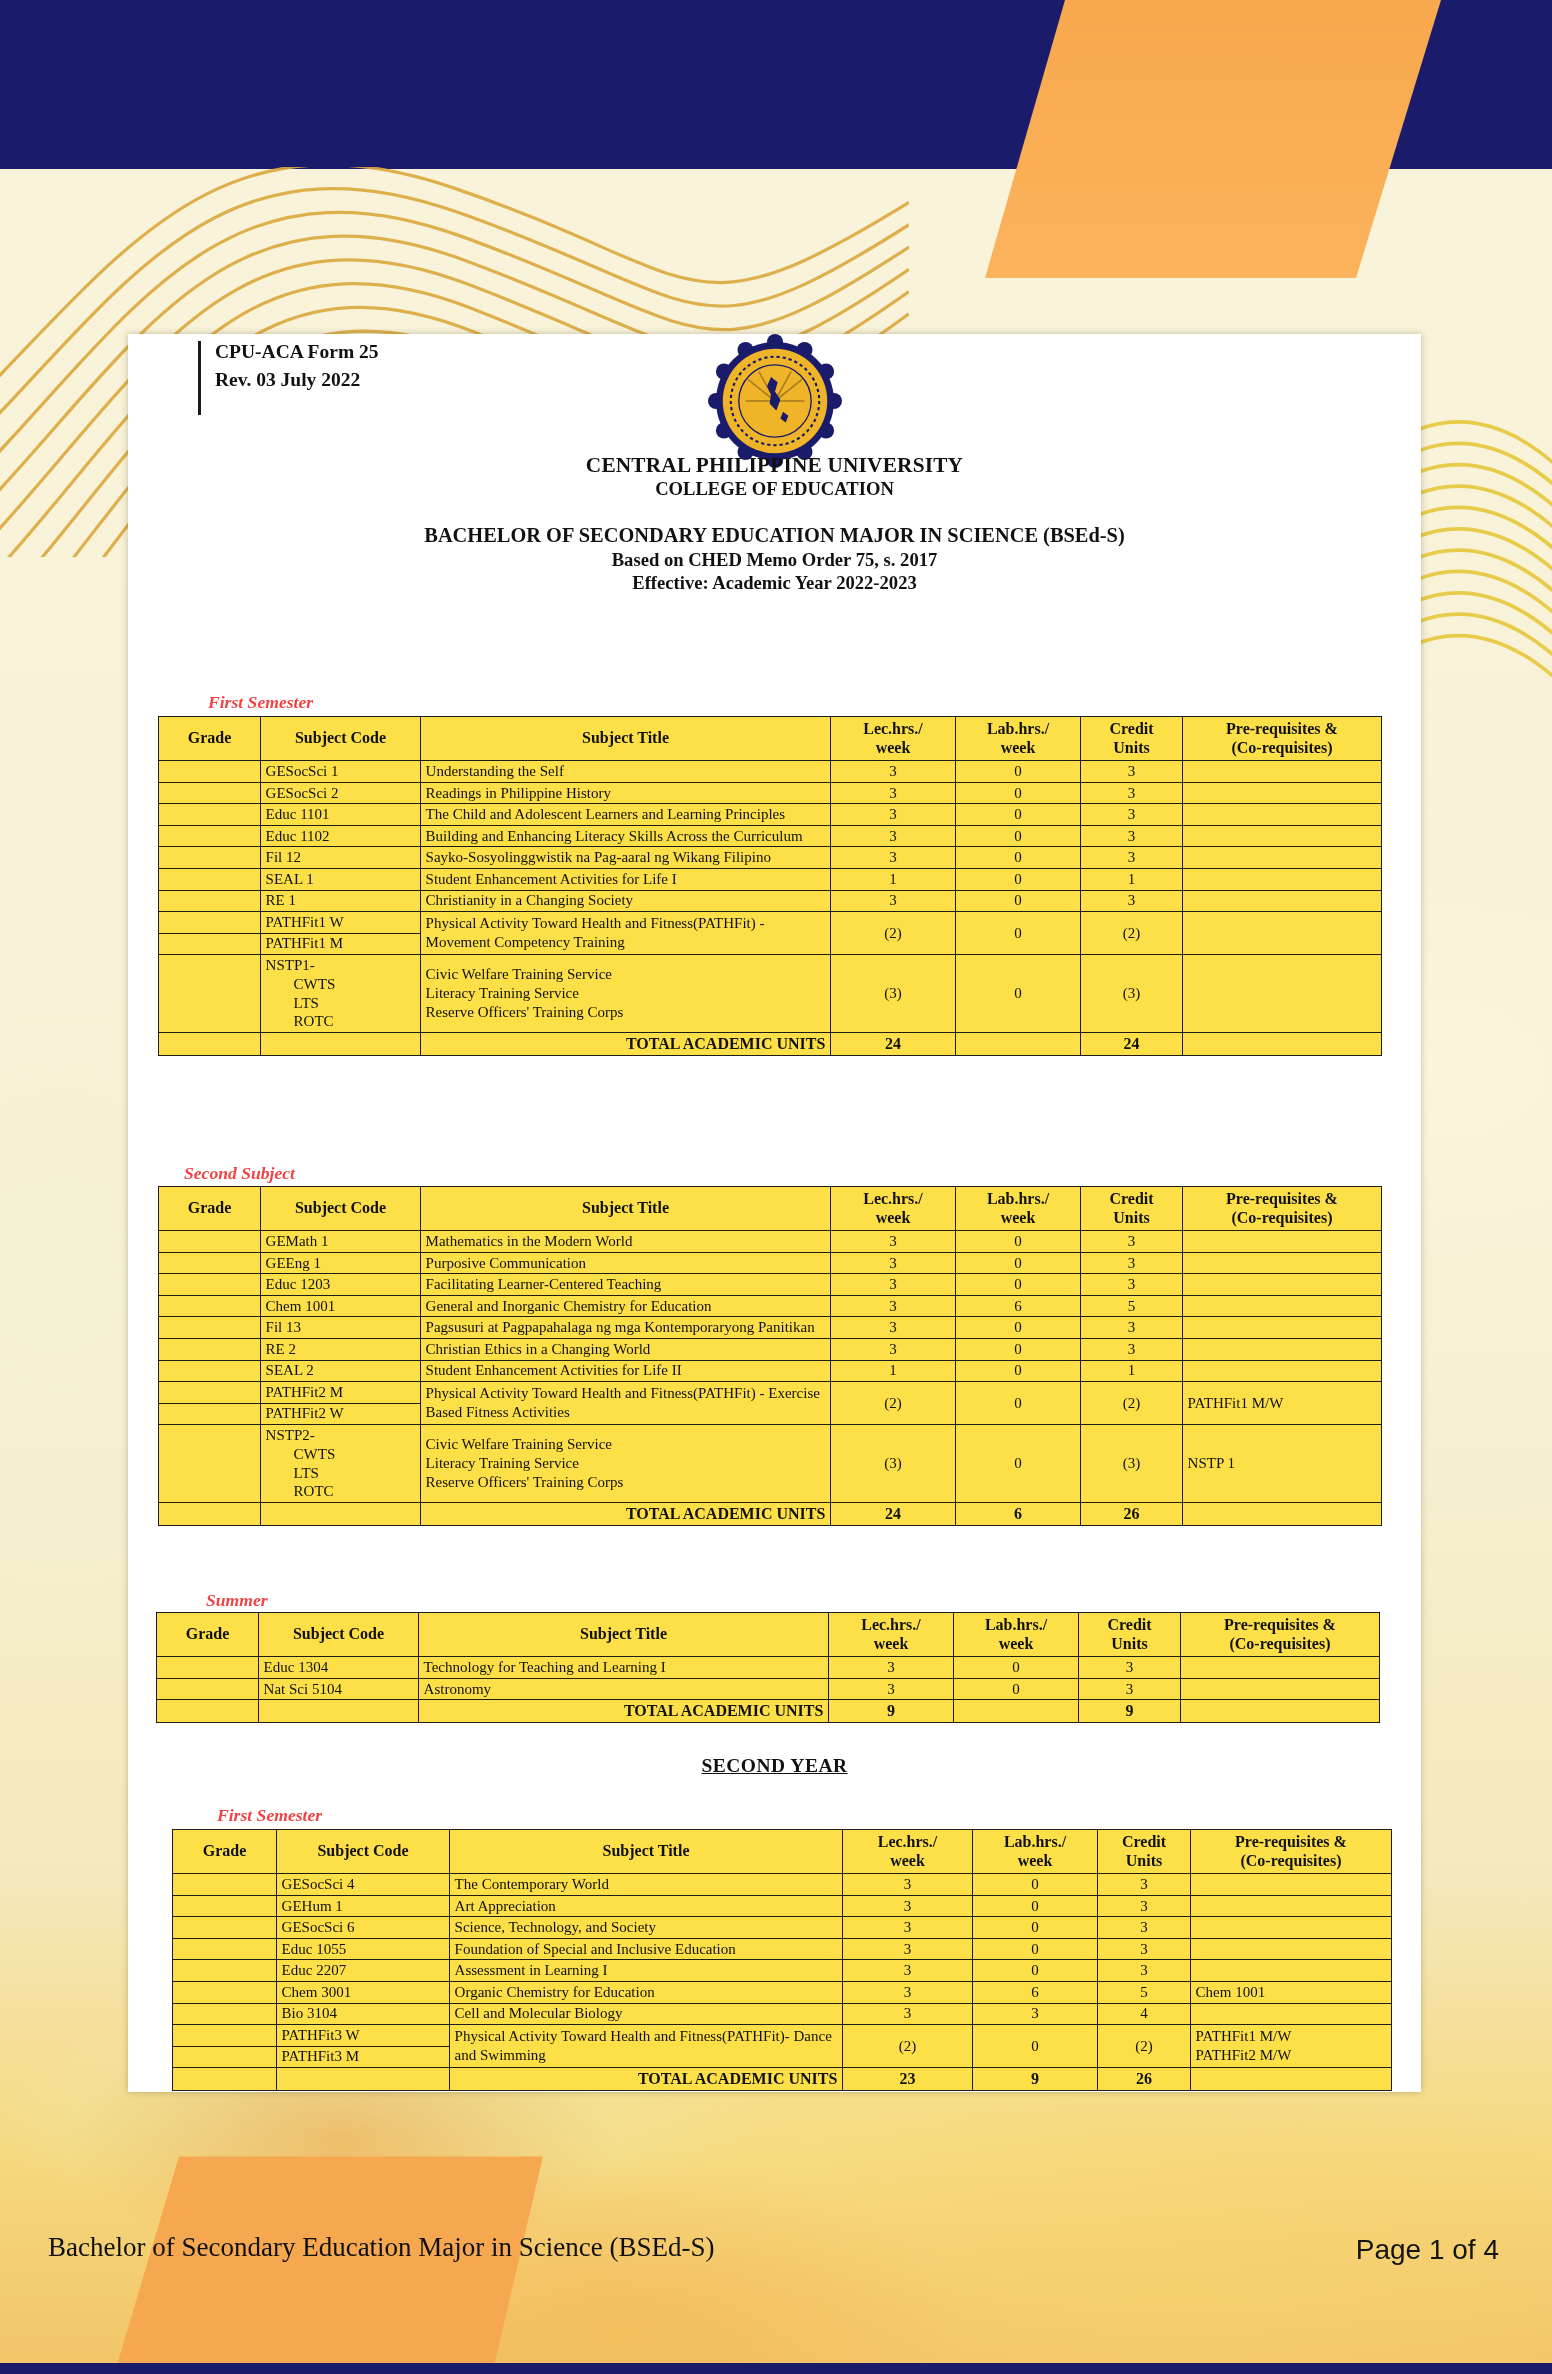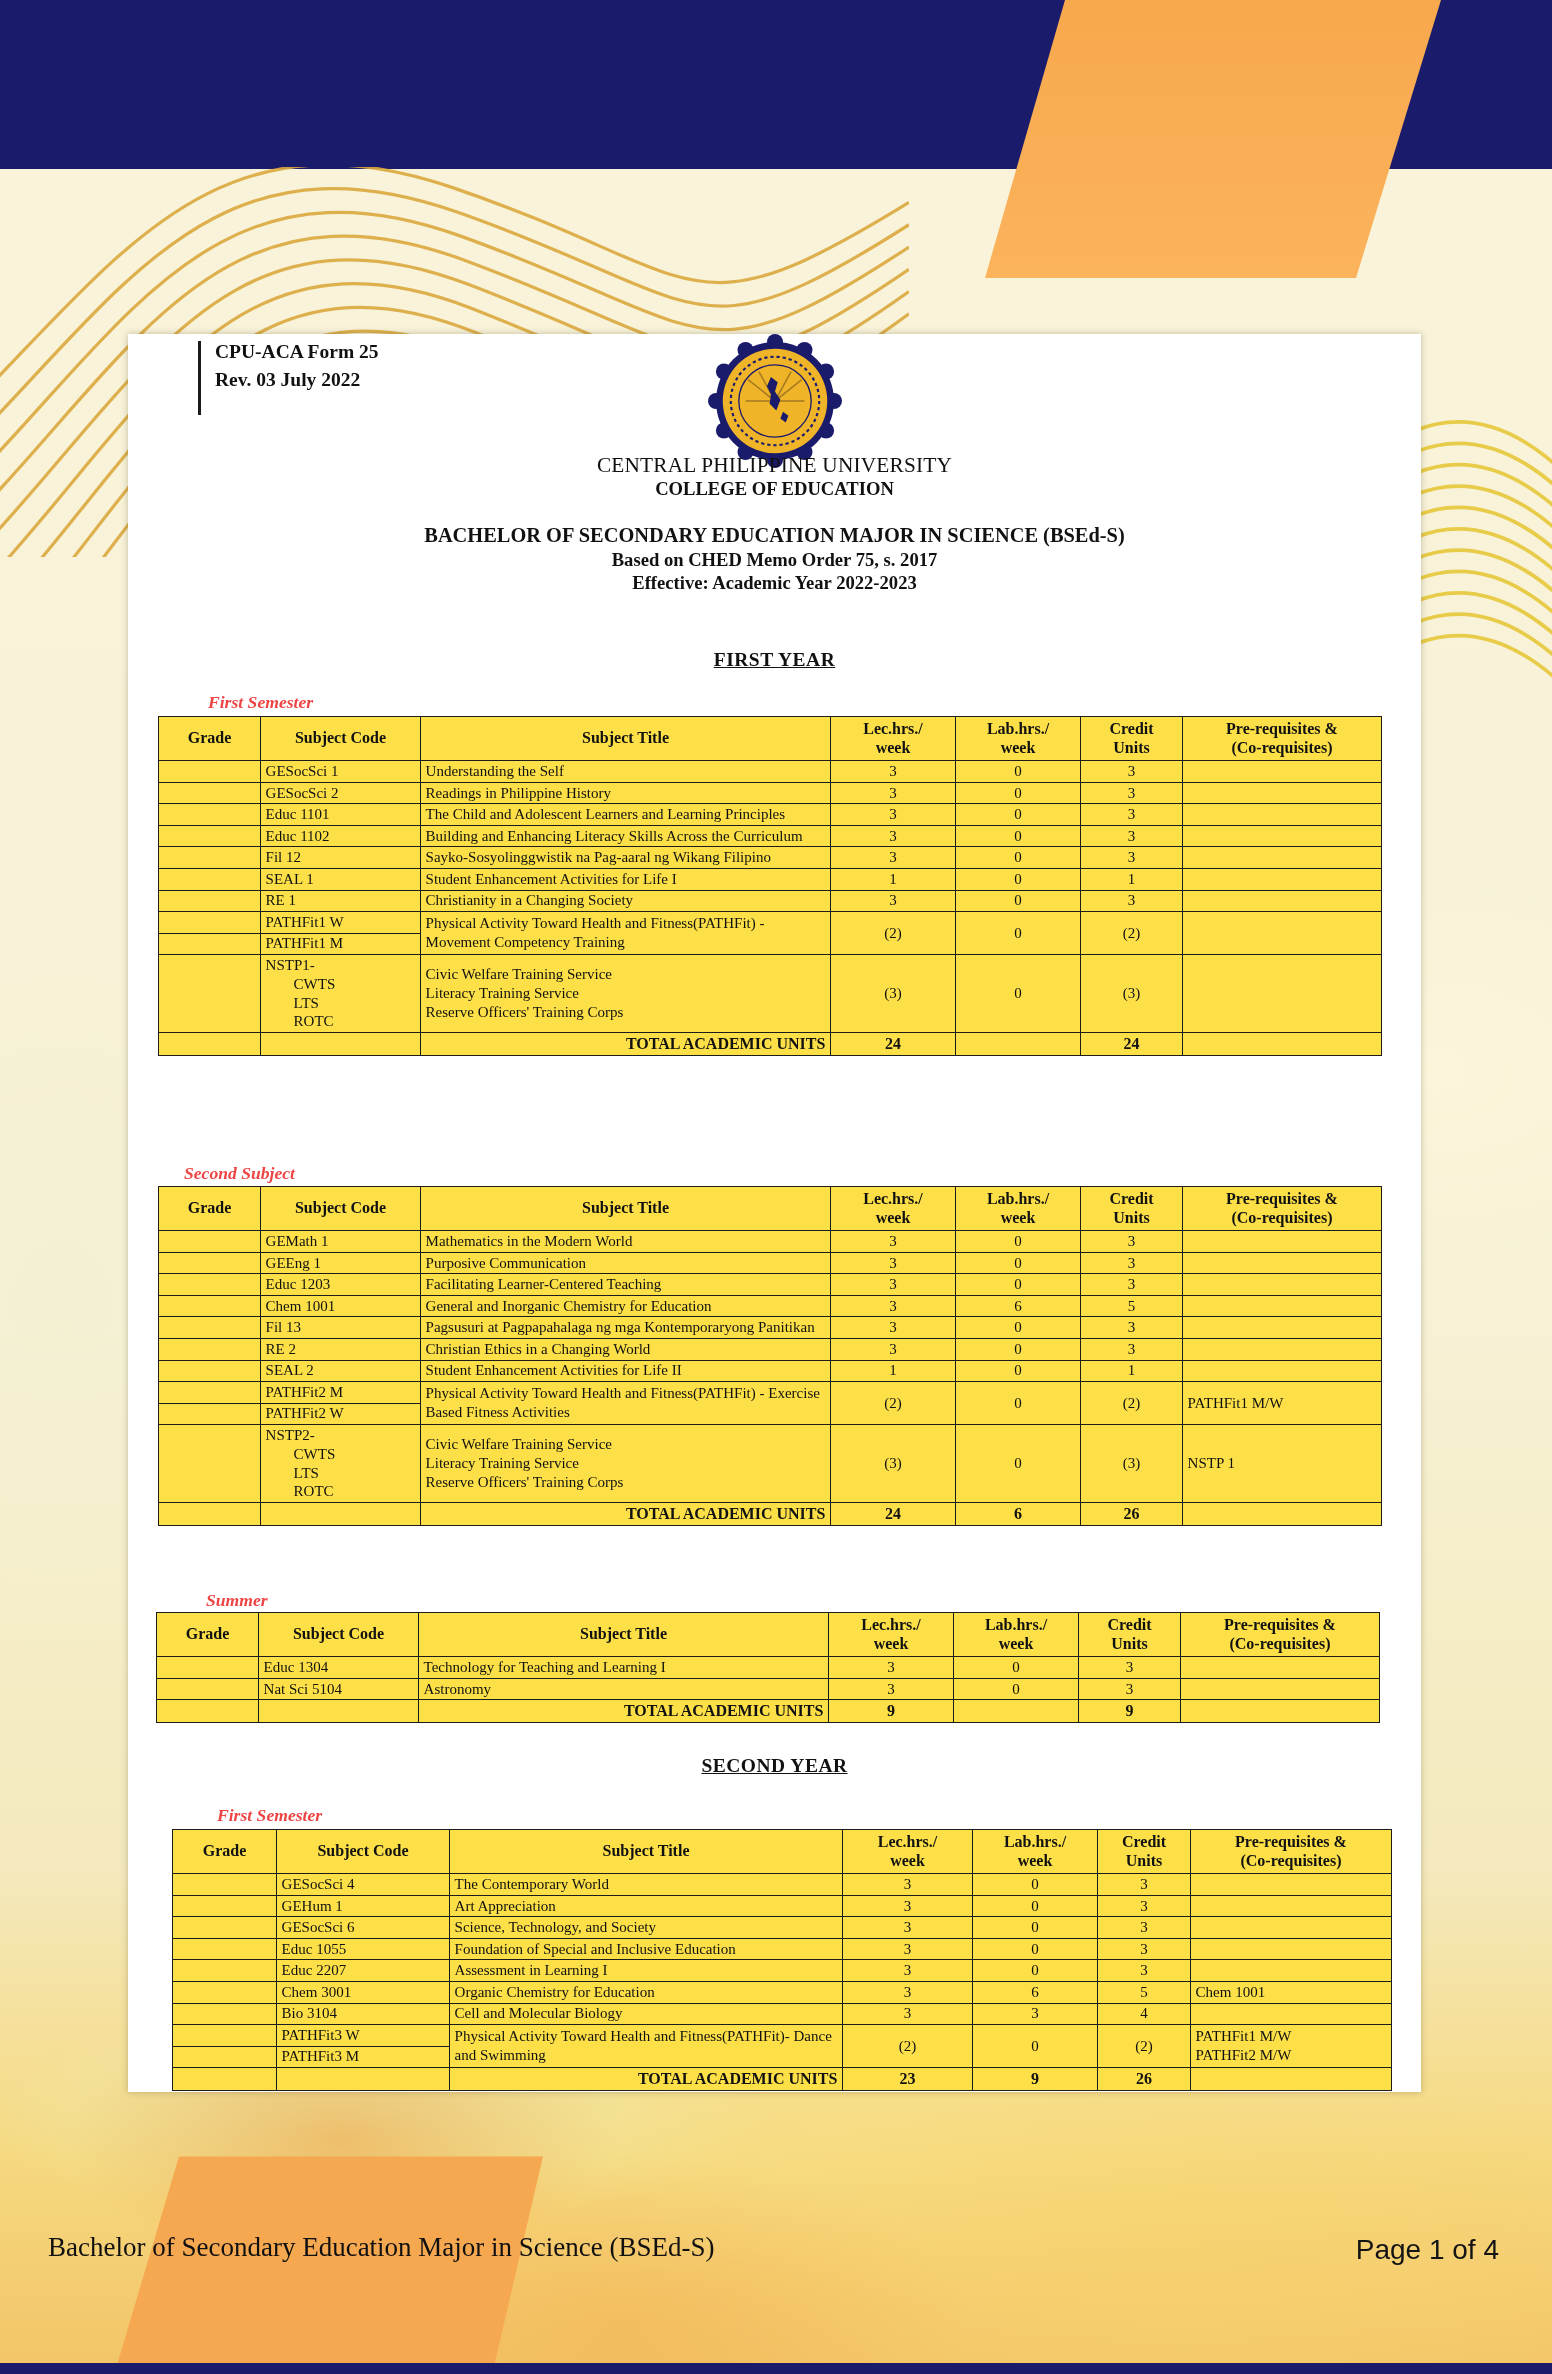--- a/index.html
+++ b/index.html
@@ -37,21 +37,21 @@
   .waves-r{position:absolute;left:1397px;top:397px;z-index:1;}
   
   .paper{
     position:absolute;left:128px;top:334px;width:1293px;height:1758px;
     background:#ffffff;z-index:3;box-shadow:0 0 6.5px rgba(90,80,40,.35);
   }
   .form-bar{position:absolute;left:70px;top:7.4px;width:2.8px;height:74px;background:#1a1a1a;}
   .form-id{position:absolute;left:87px;top:3.7px;font-weight:bold;font-size:19.5px;line-height:28px;color:#111;}
   .seal-wrap{position:absolute;left:580px;top:0px;width:134px;height:134px;}
   .head-text{position:absolute;left:0;top:119px;width:100%;text-align:center;color:#111;}
-  .head-univ{font-weight:normal;font-size:21.3px;line-height:25px;letter-spacing:0.2px;}
+  .head-univ{font-weight:bold;font-size:21.3px;line-height:25px;letter-spacing:0.2px;}
   .head-college{font-weight:bold;font-size:18.6px;line-height:22px;}
   .program-block{position:absolute;left:0;top:189px;width:100%;text-align:center;color:#111;font-weight:bold;}
   .program-title{font-size:20.4px;line-height:25px;}
   .program-basis{font-size:18.6px;line-height:23px;}
   .program-effect{font-size:18.6px;line-height:23px;}
   .year-heading{position:absolute;width:100%;text-align:center;font-weight:bold;font-size:19.5px;color:#111;letter-spacing:0.5px;}
   .year-heading span{text-decoration:underline;}
   .sem-label{position:absolute;font-style:italic;font-weight:bold;font-size:17.6px;color:#ef4444;}
   
   table.curr{border-collapse:collapse;table-layout:fixed;position:absolute;background:#fde047;}
@@ -157,21 +157,20 @@
     <div class="head-univ">CENTRAL PHILIPPINE UNIVERSITY</div>
     <div class="head-college">COLLEGE OF EDUCATION</div>
   </div>
 
   <div class="program-block">
     <div class="program-title">BACHELOR OF SECONDARY EDUCATION MAJOR IN SCIENCE (BSEd-S)</div>
     <div class="program-basis">Based on CHED Memo Order 75, s. 2017</div>
     <div class="program-effect">Effective: Academic Year 2022-2023</div>
   </div>
 
-  <div class="year-heading" style="top:315px;"><span>FIRST YEAR</span></div>
 
   <div class="sem-label" style="left:80px;top:358px;">First Semester</div>
   <table class="curr" style="left:30px;top:382px;width:1224px;">
     <colgroup>
         <col style="width:102px">
         <col style="width:160px">
         <col style="width:410px">
         <col style="width:125px">
         <col style="width:125px">
         <col style="width:102px">

